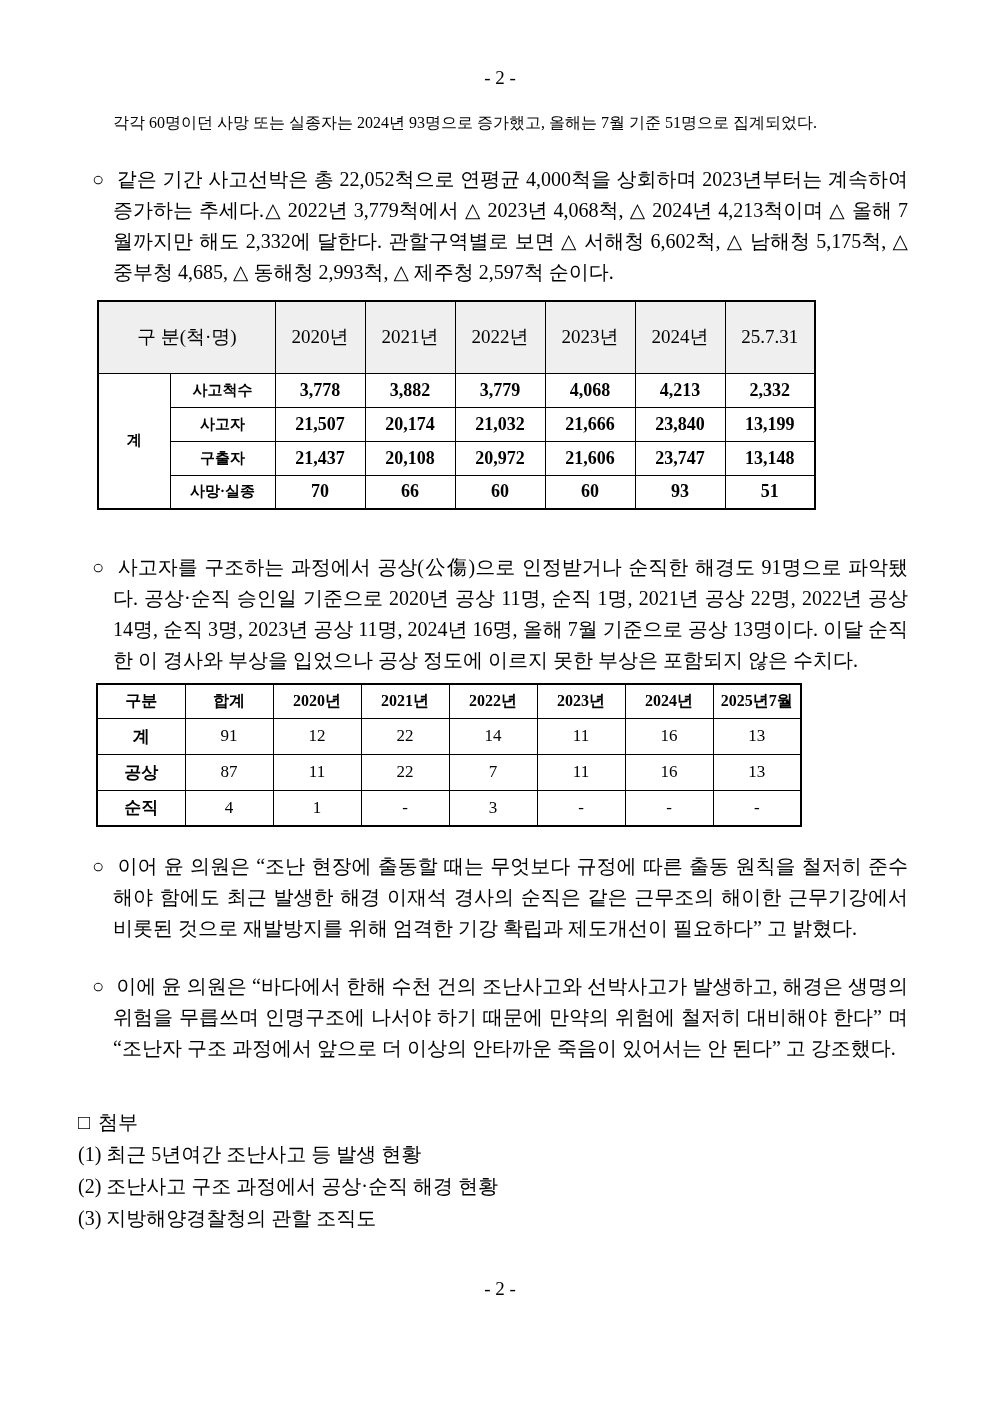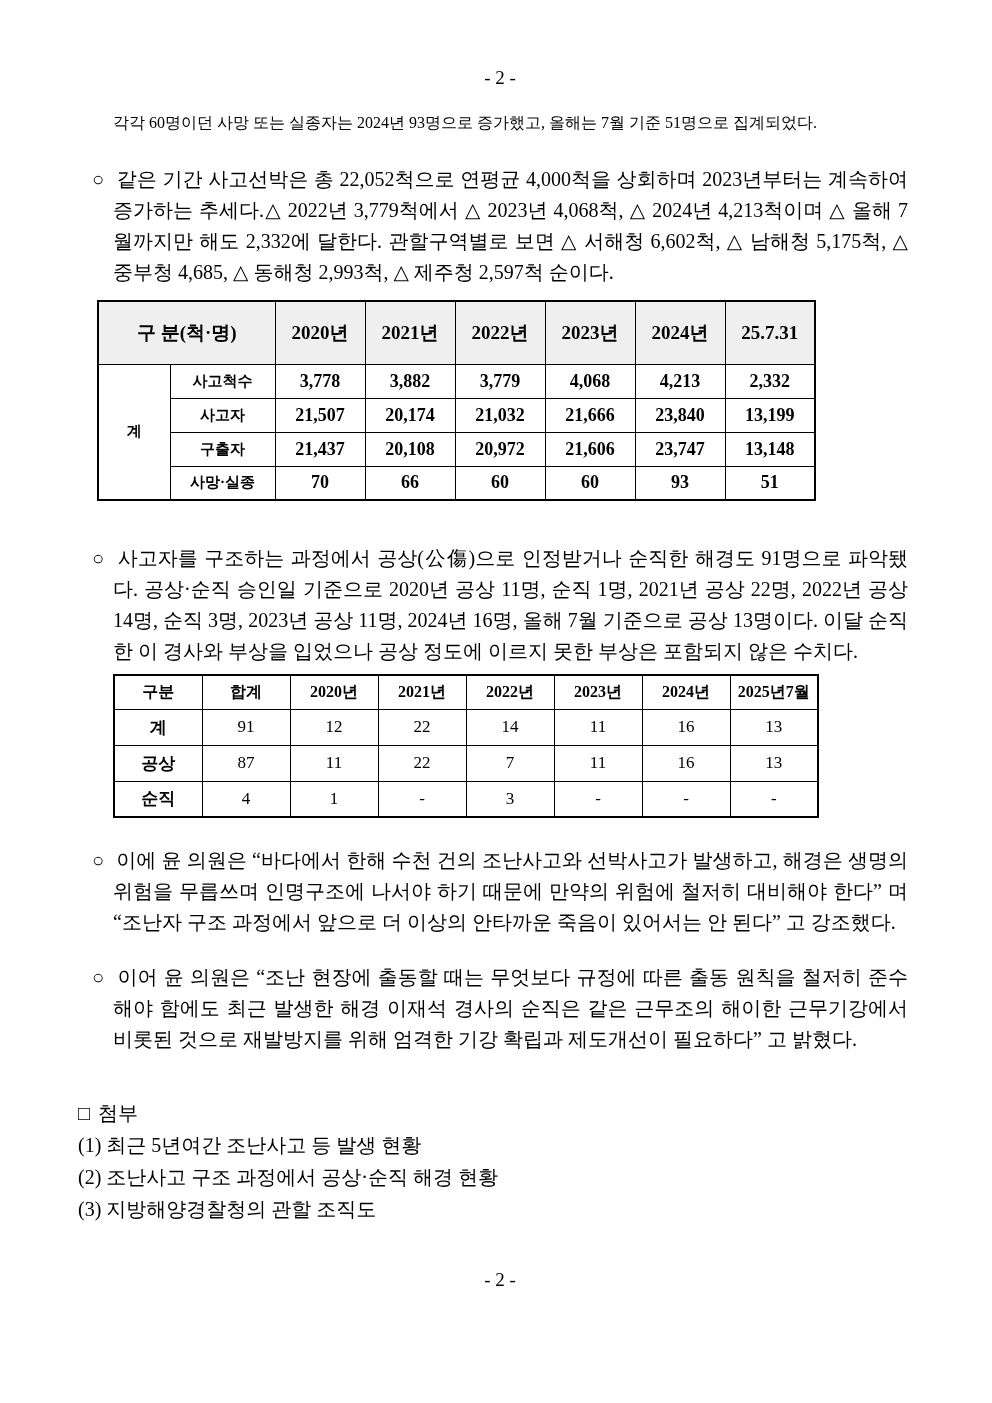--- a/index.html
+++ b/index.html
@@ -21,25 +21,25 @@
   .bp .marker { margin-right: 12px; }
   .bp1 { margin-top: 26px; }
   .bp2 { margin-top: 42px; }
   .bp3 { margin-top: 27px; }
   .bp4 { margin-top: 24px; }
 
   table { border-collapse: collapse; table-layout: fixed; border: 2px solid #000; }
   th, td { border: 1px solid #000; text-align: center; vertical-align: middle; padding: 0 2px; overflow: hidden; }
 
   .t1 { margin-top: 12px; margin-left: 5px; width: 717px; }
-  .t1 .head th { height: 63px; background: var(--header-bg, #efefef); font-size: 19px; font-weight: bold; }
+  .t1 .head th { height: 72px; background: var(--header-bg, #efefef); font-size: 19px; font-weight: normal; }
   .t1 td { height: 34px; font-size: 18px; font-weight: bold; }
   .t1 .grp, .t1 .lbl { font-weight: bold; font-size: 15px; }
 
-  .t2 { margin-top: 7px; margin-left: 21px; width: 704px; }
+  .t2 { margin-top: 7px; margin-left: 4px; width: 704px; }
   .t2 .head th { height: 34px; font-size: 16px; font-weight: bold; background: #ffffff; }
   .t2 td { height: 36px; font-size: 17px; }
   .t2 .lbl { font-weight: bold; font-size: 17px; }
 
   .attach { margin-top: 42px; margin-left: -14px; font-size: 20px; line-height: 32px; }
   .attach .amarker { margin-right: 8px; }
 </style>
 </head>
 <body>
 
@@ -163,23 +163,23 @@
         <td>1</td>
         <td>-</td>
         <td>3</td>
         <td>-</td>
         <td>-</td>
         <td>-</td>
       </tr>
     </tbody>
       </table>
 
+    <p class="bp bp4"><span class="marker">○</span><span>이어 윤 의원은 “조난 현장에 출동할 때는 무엇보다 규정에 따른 출동 원칙을 철저히 준수해야 함에도 최근 발생한 해경 이재석 경사의 순직은 같은 근무조의 해이한 근무기강에서 비롯된 것으로 재발방지를 위해 엄격한 기강 확립과 제도개선이 필요하다” 고 밝혔다.</span></p>
+
     <p class="bp bp3"><span class="marker">○</span><span>이에 윤 의원은 “바다에서 한해 수천 건의 조난사고와 선박사고가 발생하고, 해경은 생명의 위험을 무릅쓰며 인명구조에 나서야 하기 때문에 만약의 위험에 철저히 대비해야 한다” 며 “조난자 구조 과정에서 앞으로 더 이상의 안타까운 죽음이 있어서는 안 된다” 고 강조했다.</span></p>
-
-    <p class="bp bp4"><span class="marker">○</span><span>이어 윤 의원은 “조난 현장에 출동할 때는 무엇보다 규정에 따른 출동 원칙을 철저히 준수해야 함에도 최근 발생한 해경 이재석 경사의 순직은 같은 근무조의 해이한 근무기강에서 비롯된 것으로 재발방지를 위해 엄격한 기강 확립과 제도개선이 필요하다” 고 밝혔다.</span></p>
 
     <div class="attach">
       <p><span class="amarker">□</span><span>첨부</span></p>
       <p>(1) 최근 5년여간 조난사고 등 발생 현황</p>
       <p>(2) 조난사고 구조 과정에서 공상·순직 해경 현황</p>
       <p>(3) 지방해양경찰청의 관할 조직도</p>
     </div>
 
     <p class="pnum bottom">- 2 -</p>
 

